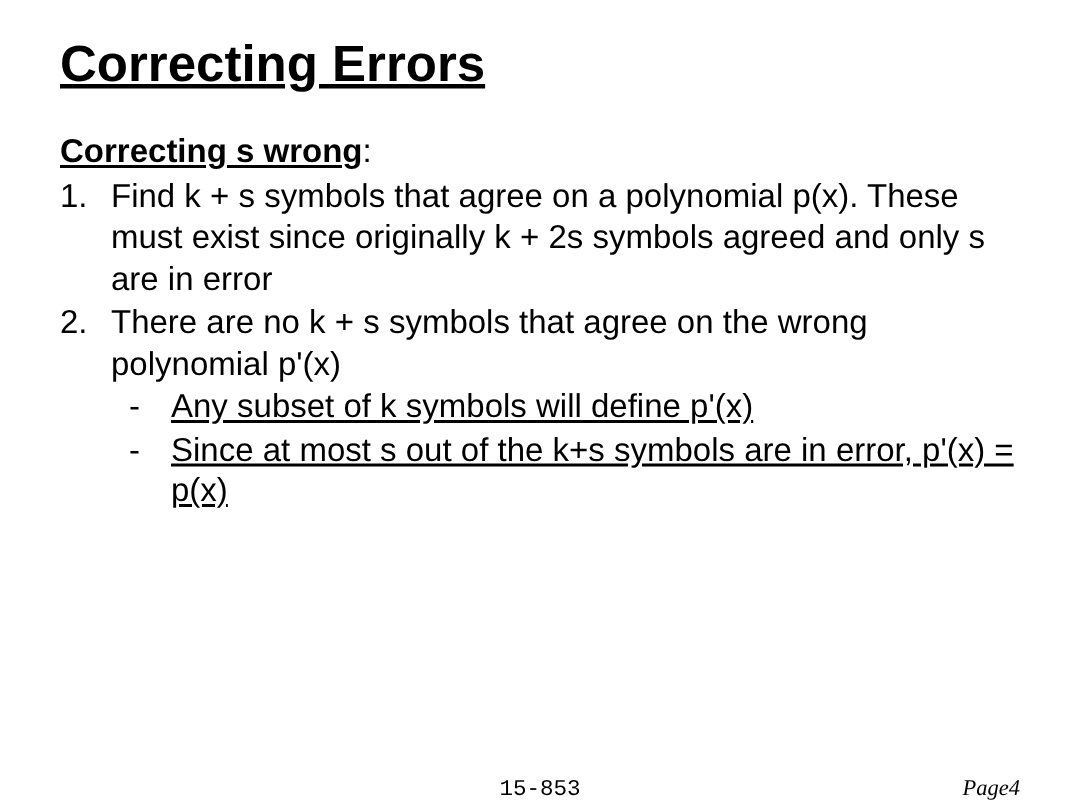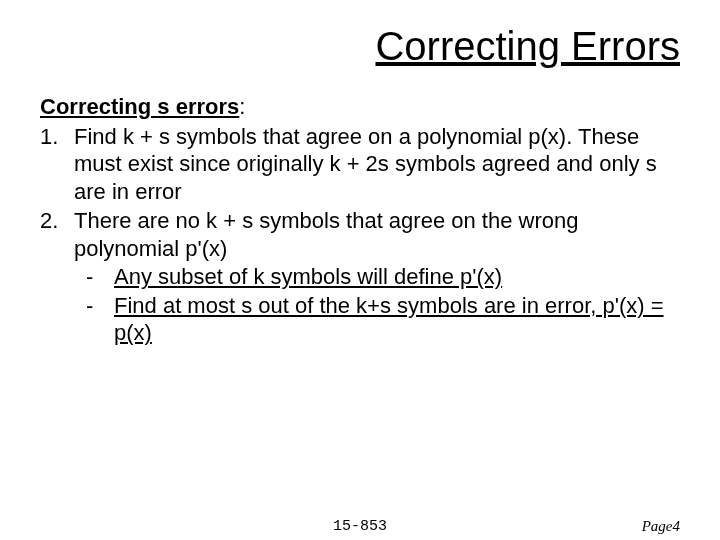--- a/index.html
+++ b/index.html
@@ -11,23 +11,23 @@
       color: #000000;
       position: relative;
       overflow: hidden;
     }
     .slide {
       width: 100%;
       height: 100%;
       padding: 24px 40px 40px 40px;
     }
     .title {
-      text-align: right;
-      font-size: 40px;
-      font-weight: normal;
+      text-align: left;
+      font-size: 34px;
+      font-weight: bold;
       text-decoration: underline;
       margin-bottom: 24px;
     }
     .body {
       font-size: 22px;
       line-height: 1.25;
     }
     .subheading {
       display: inline;
       font-weight: bold;
@@ -78,39 +78,39 @@
       font-style: italic;
     }
   </style>
 </head>
 <body>
 
 <div class="slide">
   <div class="title">Correcting Errors</div>
 
   <div class="body">
-    <span class="subheading">Correcting s errors</span><span>:</span>
+    <span class="subheading">Correcting s wrong</span><span>:</span>
 
     <div class="ol">
       <div class="li">
         <div class="li-num">1.</div>
         <div class="li-text">Find k + s symbols that agree on a polynomial p(x). These must exist since originally k + 2s symbols agreed and only s are in error</div>
       </div>
 
       <div class="li">
         <div class="li-num">2.</div>
         <div class="li-text">
           <span>There are no k + s symbols that agree on the wrong polynomial p'(x)</span>
           <div class="sub">
             <div class="sub-dash">-</div>
             <div class="sub-text">Any subset of k symbols will define p'(x)</div>
           </div>
           <div class="sub">
             <div class="sub-dash">-</div>
-            <div class="sub-text">Find at most s out of the k+s symbols are in error, p'(x) = p(x)</div>
+            <div class="sub-text">Since at most s out of the k+s symbols are in error, p'(x) = p(x)</div>
           </div>
         </div>
       </div>
     </div>
   </div>
 
   <div class="footer">
     <span class="footer-center">15-853</span>
     <span class="footer-right">Page4</span>
   </div>

